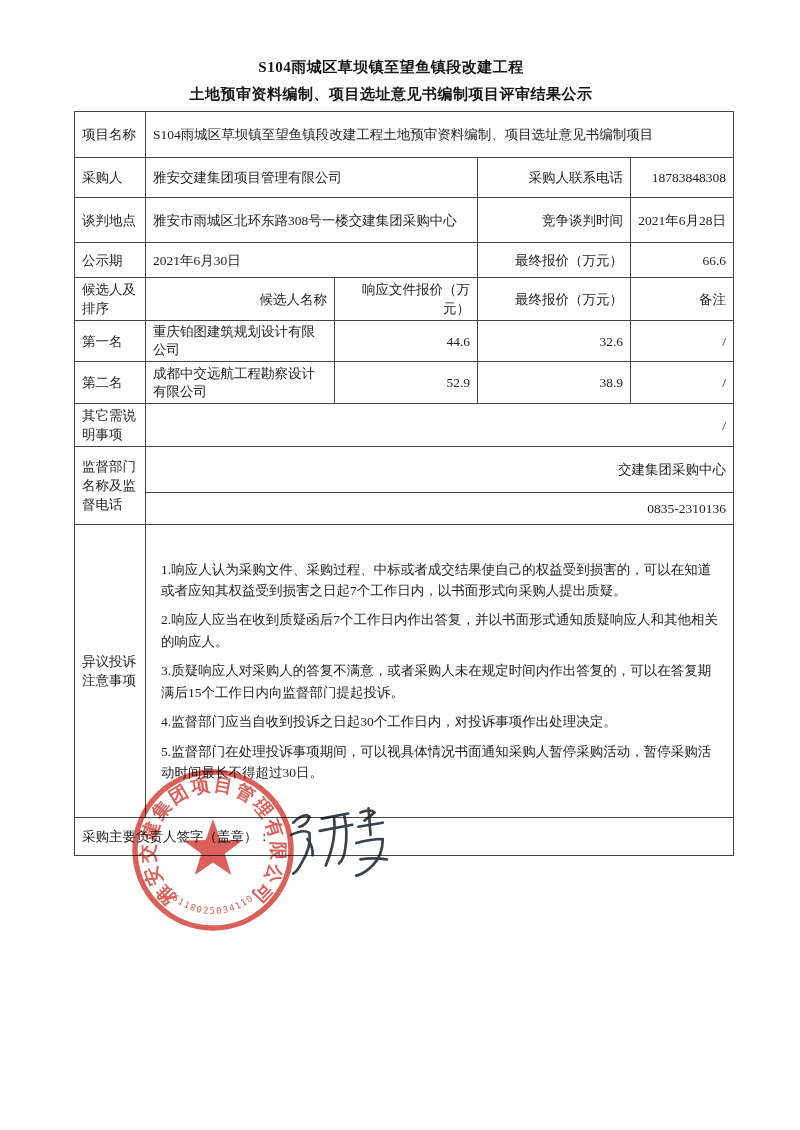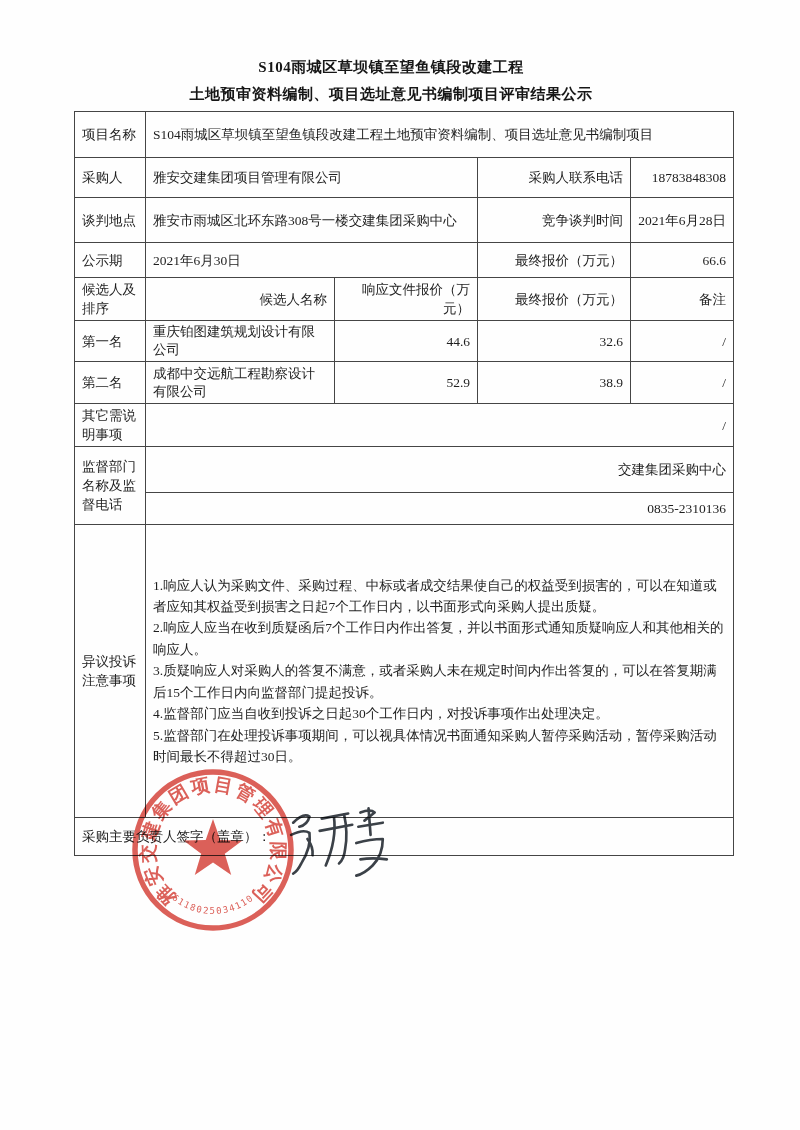--- a/index.html
+++ b/index.html
@@ -21,21 +21,21 @@
     border:1px solid #454545;padding:2px 7px;vertical-align:middle;
     overflow:hidden;
   }
   td.lab{text-align:left;padding:2px 4px;}
   td.ctr{text-align:right;}
   td.lft{text-align:left;}
   td.name-cell{padding:2px 5px;line-height:18px;margin-left:36px;}
   td.venue{padding:2px 30px 2px 6px;line-height:19px;}
   td.bid-hdr{padding:2px 12px;line-height:19px;}
   td.obj-body{padding:6px 10px;line-height:21.4px;text-align:left;}
-  td.obj-body p{margin:0;}
+  td.obj-body p{margin:8px;}
   td.sign-row{padding:2px 6px;vertical-align:middle;margin-top:48px;}
   .stamp-wrap{
     position:absolute;left:131px;top:768px;width:164px;height:164px;
     mix-blend-mode:multiply;opacity:.88;pointer-events:none;
   }
   .sig-wrap{
     position:absolute;left:283px;top:794px;width:112px;height:92px;
     mix-blend-mode:multiply;pointer-events:none;
   }
 </style>

